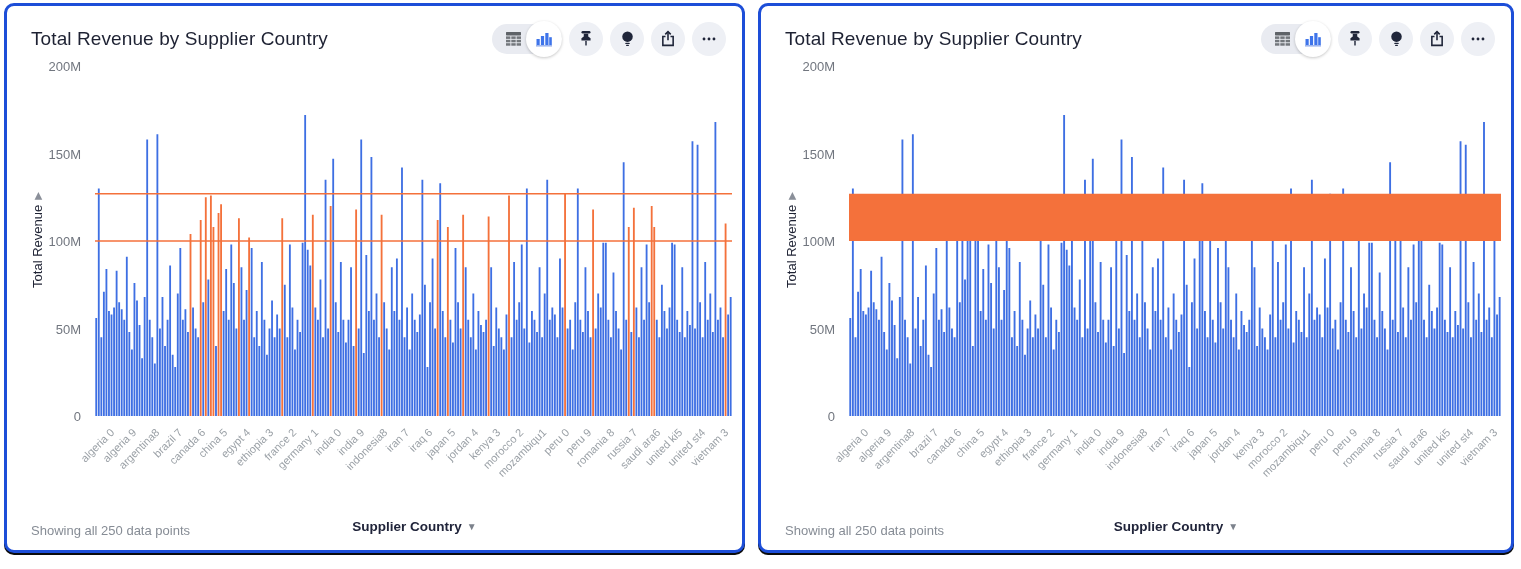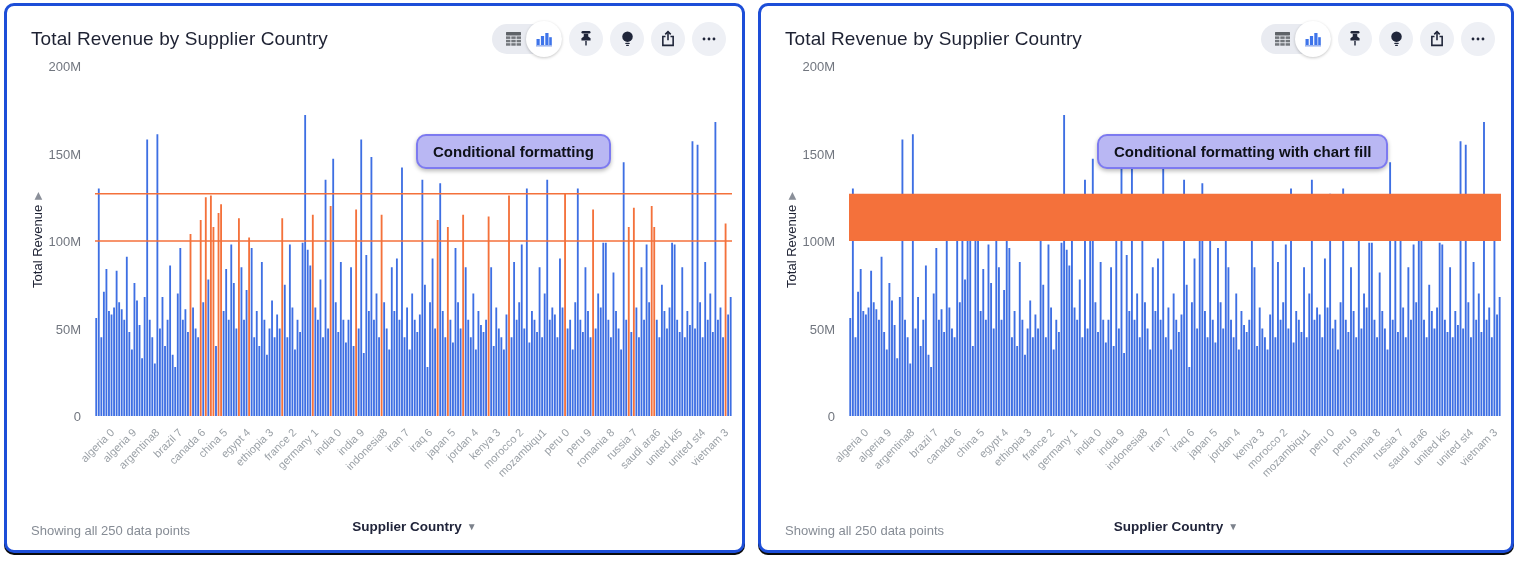--- a/index.html
+++ b/index.html
@@ -437,21 +437,20 @@
       </div>
 
     <div class="ftr">
       <span class="note">Showing all 250 data points</span>
       <span class="dim">
           <span>Supplier Country</span>
           <span class="caret">▼</span>
         </span>
     </div>
 
-    <div class="badge">Conditional formatting</div>
   </div>
 
   <div class="card right">
     <div class="hdr">
       <div class="title">Total Revenue by Supplier Country</div>
       <div class="tools">
         <div class="pill">
           <span class="seg-table">
             <svg width="17" height="15" viewBox="0 0 17 15">
                 <g fill="#5f6368">
@@ -819,15 +818,14 @@
       </div>
 
     <div class="ftr">
       <span class="note">Showing all 250 data points</span>
       <span class="dim">
           <span>Supplier Country</span>
           <span class="caret">▼</span>
         </span>
     </div>
 
-    <div class="badge">Conditional formatting with chart fill</div>
   </div>
 </div>
 
 </body></html>

